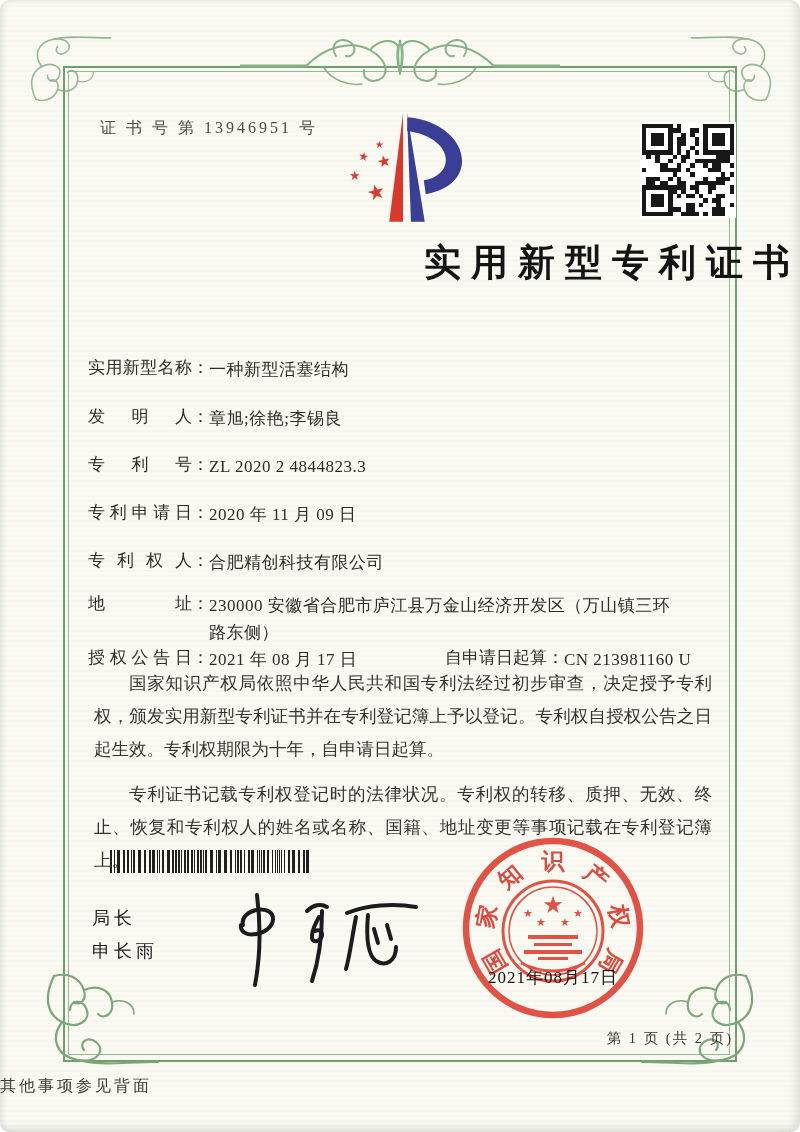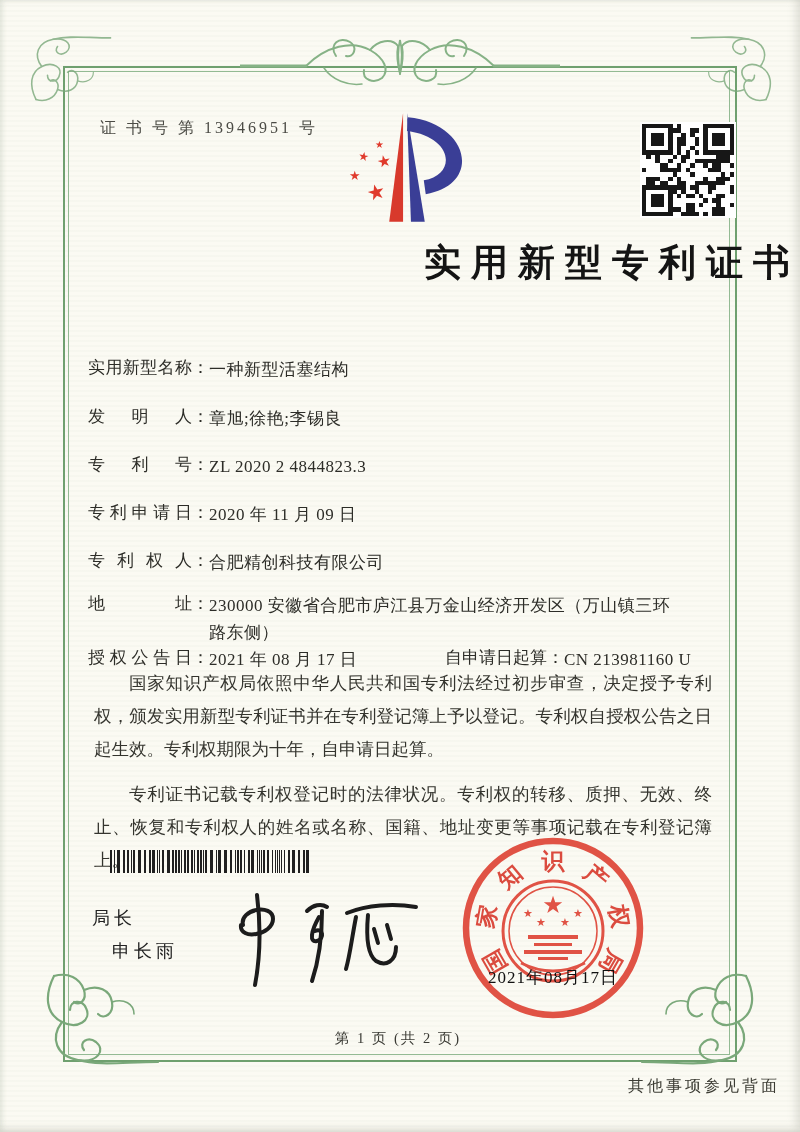--- a/index.html
+++ b/index.html
@@ -7,20 +7,21 @@
     width:800px;height:1132px;
     font-family:"Liberation Serif","DejaVu Serif",serif;
     background:#ffffff;
   }
   .page{
     position:relative;width:800px;height:1132px;overflow:hidden;
     background-color:#fbfaf3;
     background-image:repeating-linear-gradient(0deg, rgba(188,204,184,.07) 0 2px, rgba(255,255,255,0) 2px 5px);
     box-shadow:inset -4px -3px 8px rgba(150,150,140,.28), inset 3px 0 5px rgba(170,180,165,.22);
     color:#2d2d2d;
+    border-radius:9px;
   }
   
   .frame-outer{position:absolute;left:63px;top:66px;width:670px;height:992px;border:2px solid #6fa06f;}
   .frame-inner{position:absolute;left:68px;top:71px;width:660px;height:982px;border:1px solid #93ba93;}
   .ornament{position:absolute;pointer-events:none;}
   
   .cert-no{position:absolute;left:100px;top:118px;font-size:16px;letter-spacing:3px;color:#4b4b45;}
   .logo{position:absolute;left:333px;top:100px;width:148px;height:136px;}
   .qr{position:absolute;left:640px;top:122px;width:92px;height:92px;background:#fff;padding:2px;}
   .title{position:absolute;left:0;top:238px;width:800px;text-align:right;
@@ -33,32 +34,32 @@
   .flabel2{display:inline-block;vertical-align:top;}
   .pair2{position:absolute;left:357px;top:0;}
   
   .paras{position:absolute;left:82px;top:655px;width:642px;font-size:17.5px;line-height:33px;
          text-align:justify;color:#34342e;}
   .paras p{margin:12px;text-indent:2em;}
   
   .barcode{position:absolute;left:110px;top:850px;width:200px;height:23px;}
   
   .sig-title{position:absolute;left:92px;top:906px;font-size:18px;letter-spacing:4px;color:#222;}
-  .sig-name{position:absolute;left:92px;top:939px;font-size:18px;letter-spacing:4px;color:#222;margin-left:20px;}
+  .sig-name{position:absolute;left:92px;top:939px;font-size:18px;letter-spacing:4px;color:#222;}
   .signature{position:absolute;left:215px;top:885px;width:210px;height:105px;}
   
   .seal{position:absolute;left:458px;top:833px;width:190px;height:190px;opacity:.9;}
   .seal svg{position:absolute;left:0;top:0;}
   .seal-chars{position:absolute;left:0;top:0;width:190px;height:190px;}
   .seal-chars span{position:absolute;left:50%;top:50%;font-size:23px;font-weight:700;color:#d8392c;
                    font-family:"Liberation Serif","DejaVu Serif",serif;}
   .seal-date{position:absolute;left:488px;top:966px;font-size:17px;letter-spacing:1px;color:#101010;z-index:4;}
   
-  .page-info{position:absolute;left:63px;top:1029px;width:670px;text-align:center;font-size:14.5px;color:#3a3a34;letter-spacing:2px;}
-  .back-note{position:absolute;left:0;top:1076px;width:780px;text-align:right;font-size:16px;letter-spacing:3px;color:#3c3c34;}
+  .page-info{position:absolute;left:63px;top:1029px;width:670px;text-align:right;font-size:14.5px;color:#3a3a34;letter-spacing:2px;}
+  .back-note{position:absolute;left:0;top:1076px;width:780px;text-align:left;font-size:16px;letter-spacing:3px;color:#3c3c34;}
 </style>
 </head>
 <body>
 
 <div class="page">
 
   <div class="frame-outer"></div>
   <div class="frame-inner"></div>
 
   <svg width="0" height="0" style="position:absolute">

